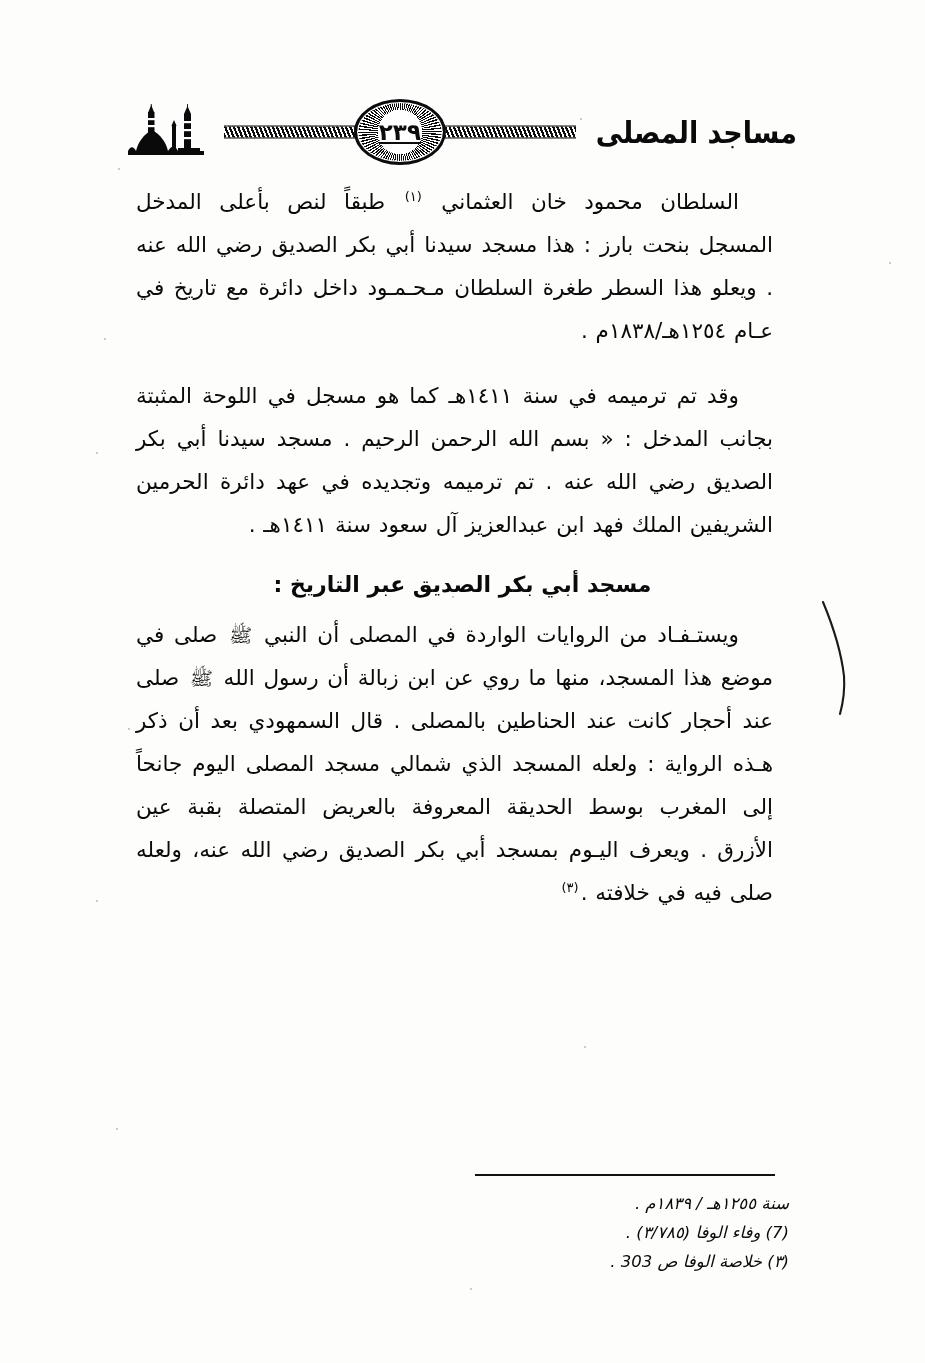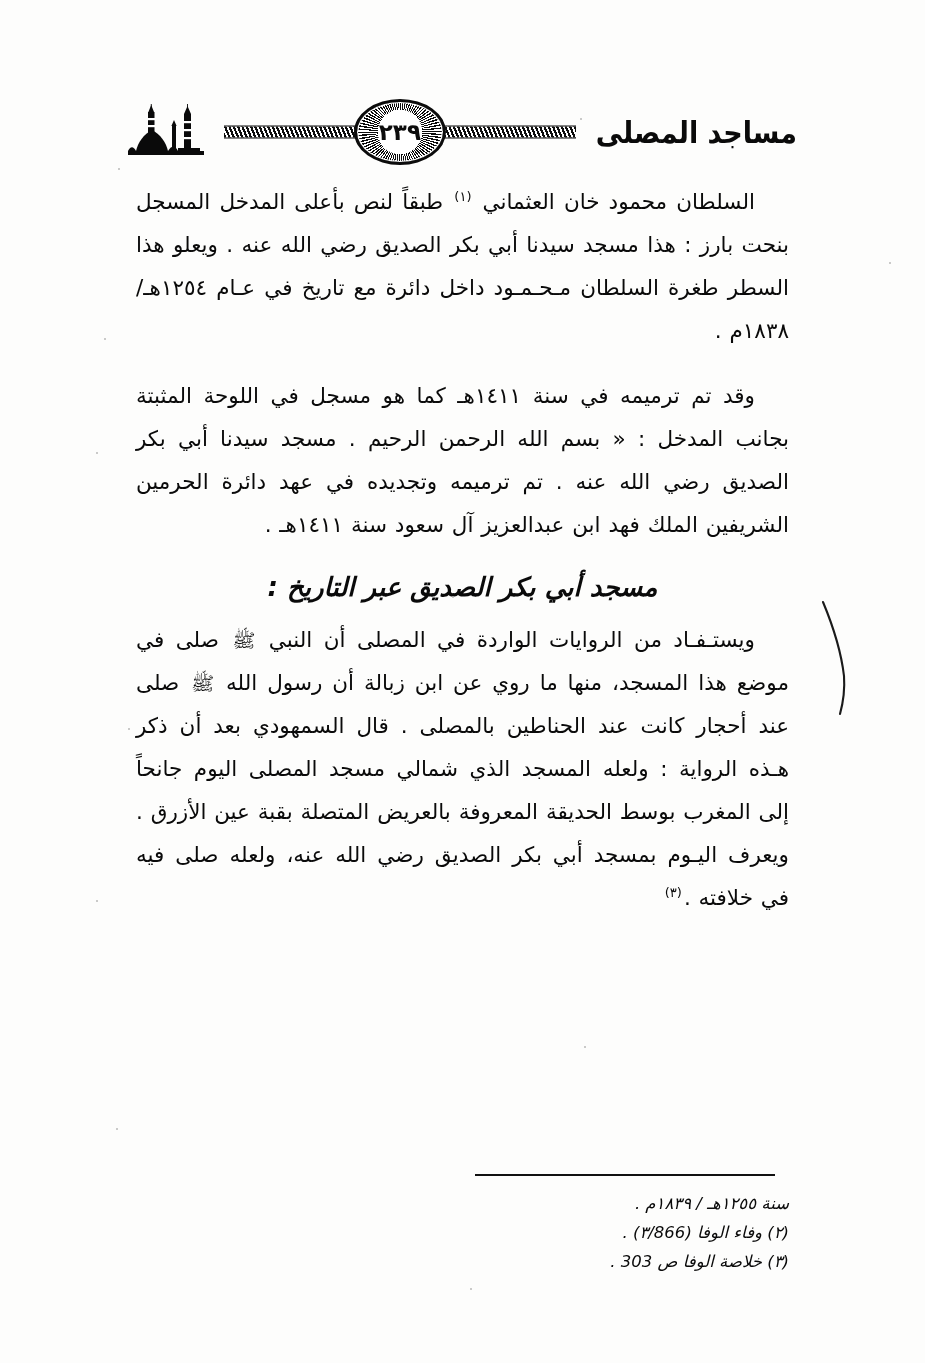--- a/index.html
+++ b/index.html
@@ -87,20 +87,21 @@
     pointer-events: none;
   }
   .page-number {
     position: relative;
     z-index: 4;
     font-size: 23px;
     font-weight: 700;
     letter-spacing: 1px;
     line-height: 1;
     color: #0c0c0c;
+    text-decoration: underline;
   }
   .header-title {
     flex: 0 0 auto;
     font-family: "DejaVu Sans", "Liberation Sans", sans-serif;
     font-size: 27px;
     font-weight: 700;
     letter-spacing: 2px;
     color: #0a0a0a;
     white-space: nowrap;
     transform: scaleY(1.12);
@@ -112,46 +113,45 @@
     top: 180px;
     right: 136px;
     left: 136px;
     direction: rtl;
     text-align: justify;
     text-justify: inter-word;
   }
   .para {
     font-size: 21.5px;
     line-height: 43px;
-    margin: 0 0 22px 0;
+    margin: 0 16px 22px 0;
     text-indent: 34px;
     text-align: justify;
     word-spacing: 1px;
   }
   .para b, .para .bold { font-weight: 400; }
   .sup {
     font-size: 13px;
     vertical-align: super;
     line-height: 0;
     padding: 0 2px;
   }
   .salla {
     font-size: 19px;
     line-height: 0;
     vertical-align: baseline;
     padding: 0 2px;
   }
 
   .section-heading {
-    font-size: 26px;
+    font-size: 22px;
     font-weight: 700;
     margin: 26px 0 16px 0;
     text-align: center;
     letter-spacing: 0.3px;
-    font-style: italic;
   }
 
   
   .pen-stroke {
     position: absolute;
     top: 600px;
     right: 72px;
     width: 34px;
     height: 118px;
     pointer-events: none;
@@ -263,21 +263,21 @@
   </svg>
 
   <div class="footnotes">
     <div class="fn-rule"></div>
 
     <div class="fn-columns">
 
 
       <div class="fn-col left">
         <p class="fn-item">سنة ١٢٥٥هـ / ١٨٣٩م .</p>
-        <p class="fn-item">(٢)  وفاء الوفا (٣/866) .</p>
+        <p class="fn-item">(7)  وفاء الوفا (٣/٧٨٥) .</p>
         <p class="fn-item">(٣)  خلاصة الوفا ص 303 .</p>
       </div>
     </div>
   </div>
 
   <span class="speck" style="top:118px;  left:580px;"></span>
   <span class="speck" style="top:168px;  left:118px;"></span>
   <span class="speck" style="top:262px;  right:34px;"></span>
   <span class="speck" style="top:338px;  left:104px;"></span>
   <span class="speck" style="top:452px;  left:96px;"></span>

